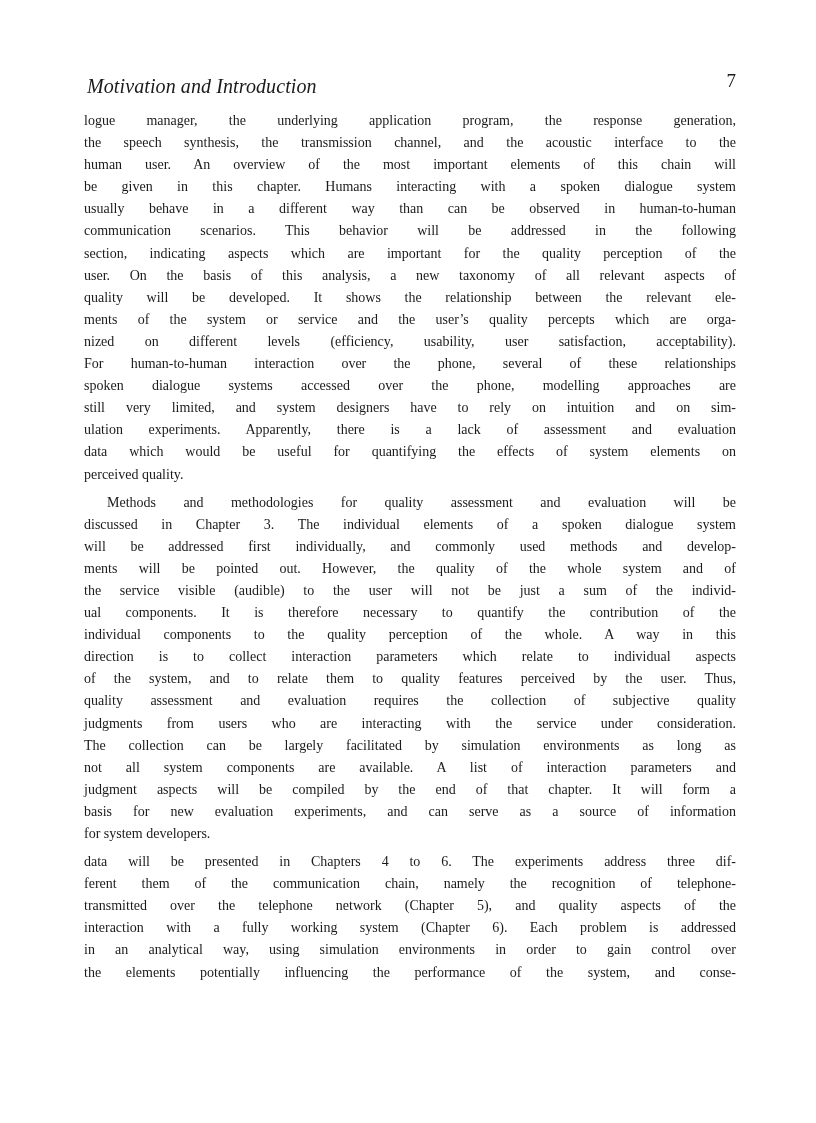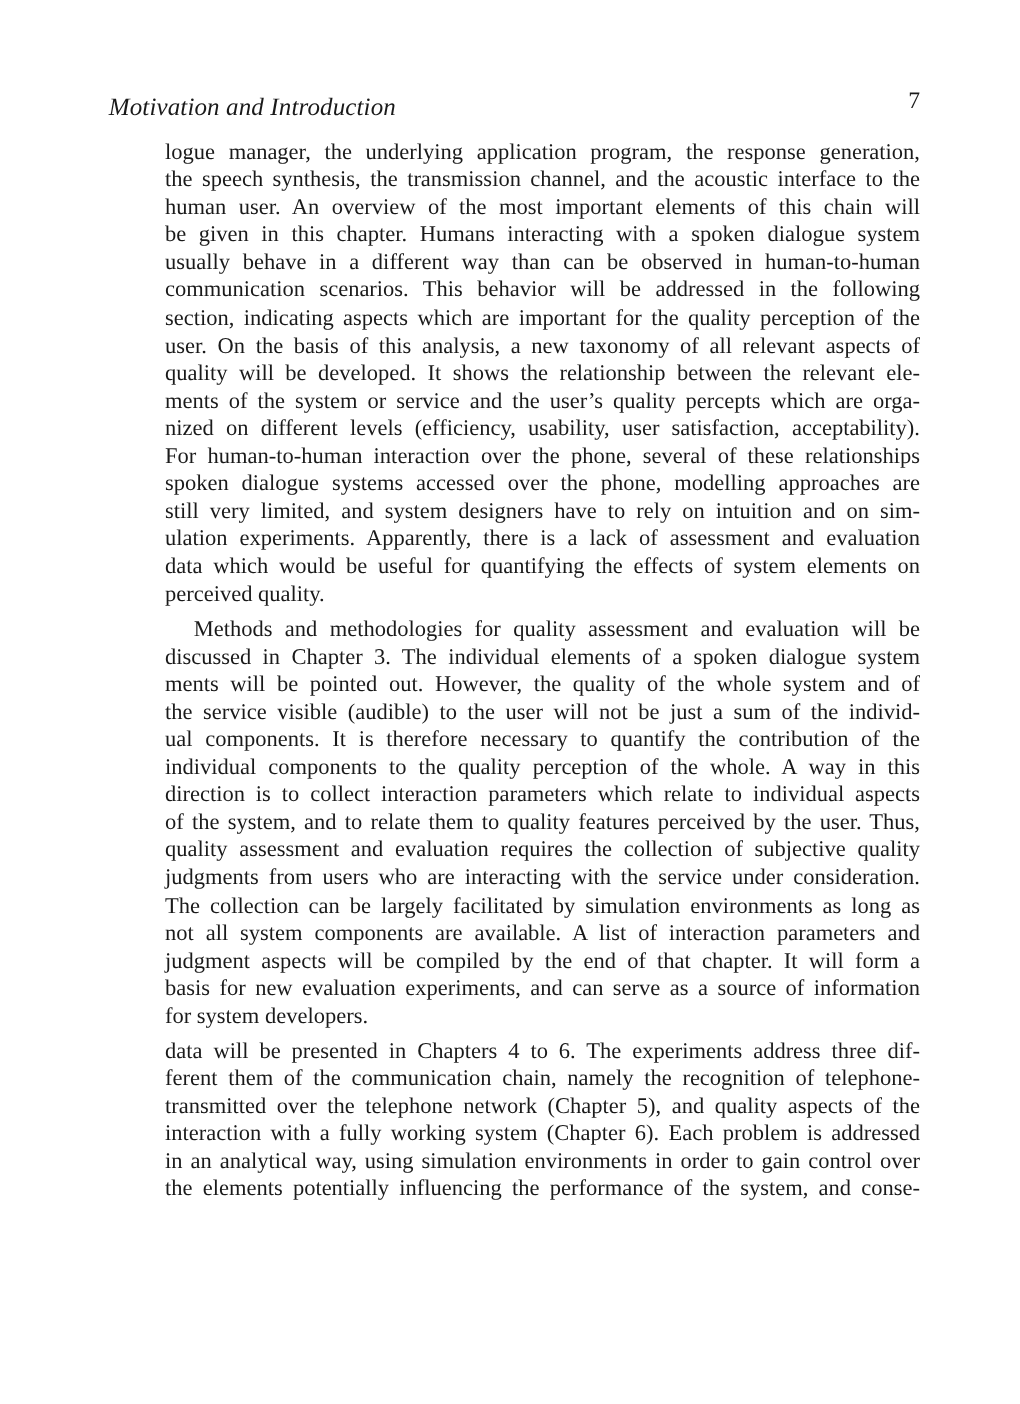--- a/index.html
+++ b/index.html
@@ -43,28 +43,27 @@
       width: 652px;
     }
     .paragraph {
       margin: 0;
     }
     .paragraph + .paragraph {
       margin-top: 6px;
     }
     .line {
       display: block;
-      font-size: 18px;
+      font-size: 14px;
       line-height: 22.1px;
       height: 22.1px;
       text-align: justify;
       text-align-last: justify;
       white-space: nowrap;
       overflow: visible;
-      margin-left: 48px;
     }
     .line.last {
       text-align-last: left;
     }
     .line.indent {
       padding-left: 23px;
     }
   </style>
 </head>
 <body>
@@ -91,20 +90,21 @@
     <span class="line">spoken dialogue systems accessed over the phone, modelling approaches are</span>
     <span class="line">still very limited, and system designers have to rely on intuition and on sim-</span>
     <span class="line">ulation experiments.  Apparently, there is a lack of assessment and evaluation</span>
     <span class="line">data which would be useful for quantifying the effects of system elements on</span>
     <span class="line last">perceived quality.</span>
   </div>
 
   <div class="paragraph">
     <span class="line indent">Methods and methodologies for quality assessment and evaluation will be</span>
     <span class="line">discussed in Chapter 3.  The individual elements of a spoken dialogue system</span>
+    <span class="line">will be addressed first individually, and commonly used methods and develop-</span>
     <span class="line">ments will be pointed out.  However, the quality of the whole system and of</span>
     <span class="line">the service visible (audible) to the user will not be just a sum of the individ-</span>
     <span class="line">ual components.  It is therefore necessary to quantify the contribution of the</span>
     <span class="line">individual components to the quality perception of the whole.  A way in this</span>
     <span class="line">direction is to collect interaction parameters which relate to individual aspects</span>
     <span class="line">of the system, and to relate them to quality features perceived by the user.  Thus,</span>
     <span class="line">quality assessment and evaluation requires the collection of subjective quality</span>
     <span class="line">judgments from users who are interacting with the service under consideration.</span>
     <span class="line">The collection can be largely facilitated by simulation environments as long as</span>
     <span class="line">not all system components are available. A list of interaction parameters and</span>

